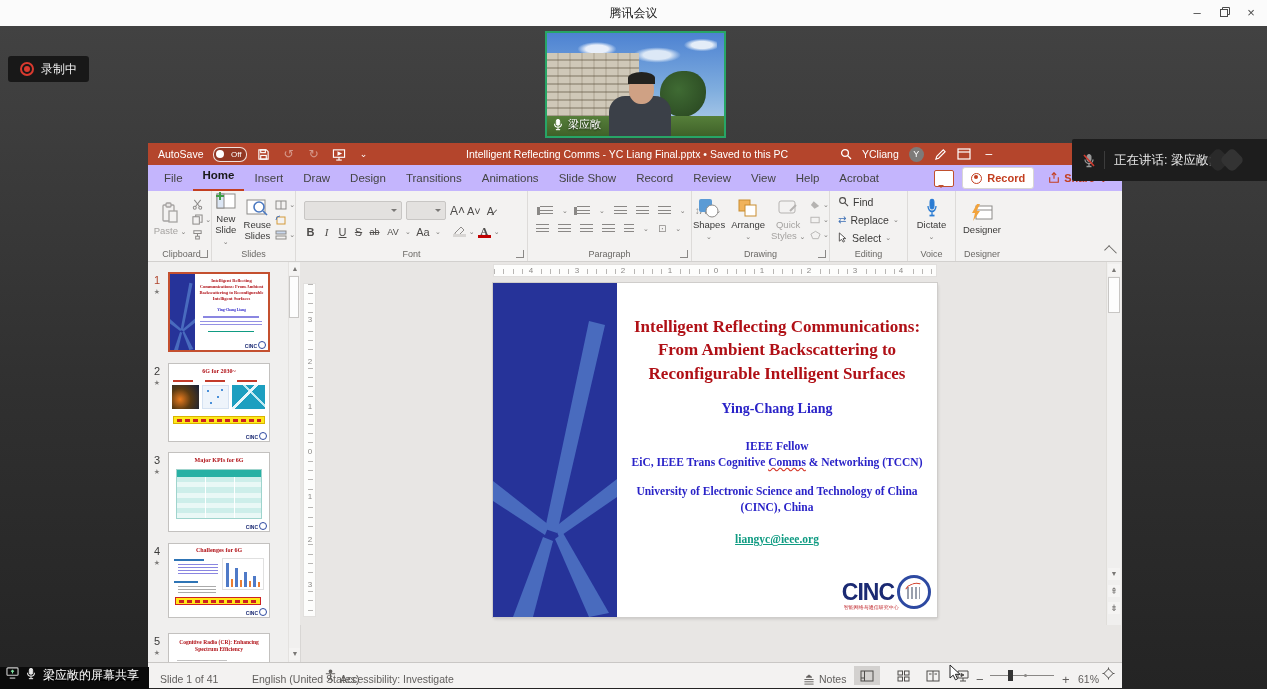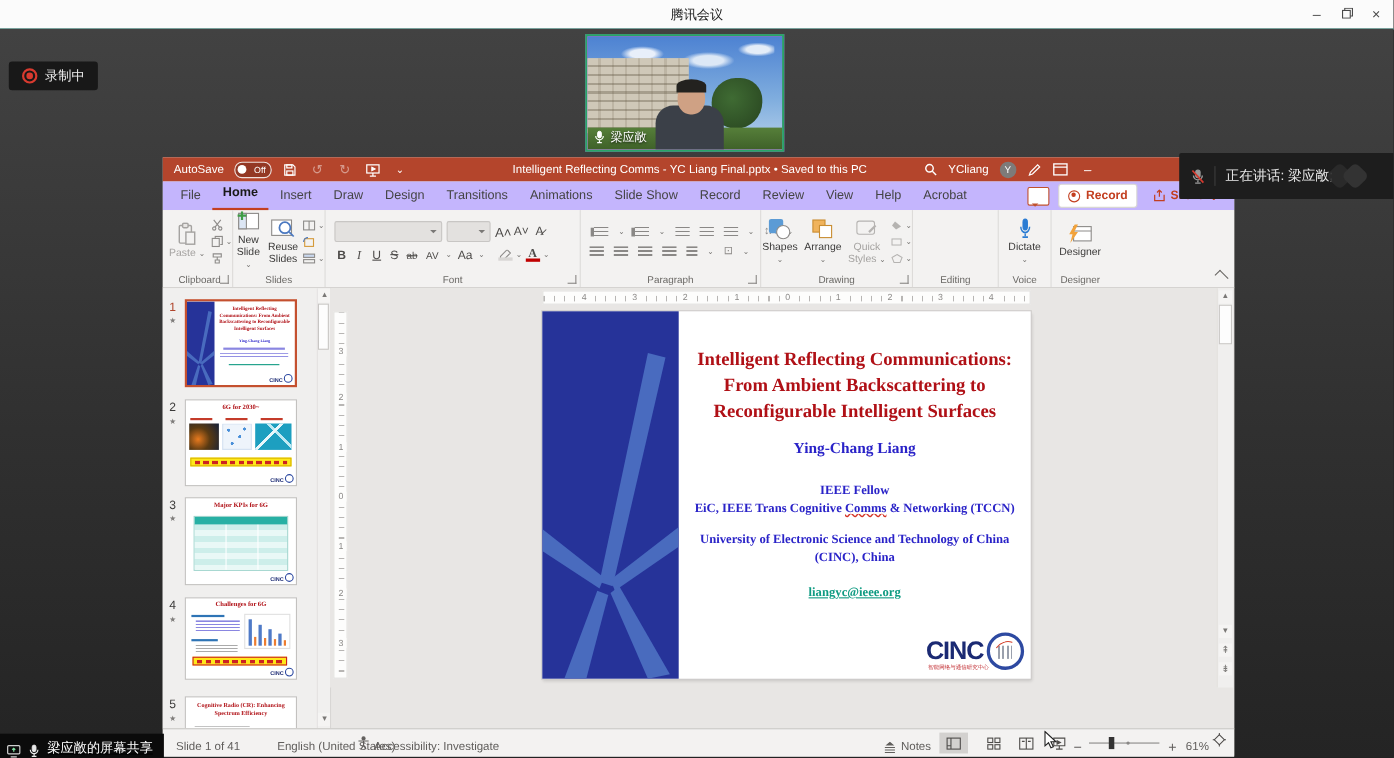--- a/index.html
+++ b/index.html
@@ -10,21 +10,21 @@
   
   .mtitle{position:absolute;left:0;top:0;width:1267px;height:26px;background:#fbfbfb;border-bottom:1px solid #14b8a6;}
   .mtitle-text{position:absolute;left:0;right:0;top:0;height:26px;line-height:26px;text-align:center;font-size:12px;color:#1a1a1a;}
   .win-ctl{position:absolute;top:0;height:26px;width:28px;text-align:center;line-height:26px;color:#4a4a4a;font-size:13px;cursor:default;}
   .stage{position:absolute;left:0;top:26px;width:1267px;height:663px;background:linear-gradient(180deg,#424242 0%,#303030 55%,#242424 100%);}
   .rec-badge{position:absolute;left:8px;top:56px;height:26px;display:flex;align-items:center;gap:7px;padding:0 12px;background:rgba(16,16,16,.82);border-radius:3px;}
   .rec-dot{width:10px;height:10px;border-radius:50%;border:2px solid #d93a2f;position:relative;}
   .rec-dot::after{content:"";position:absolute;left:2px;top:2px;width:6px;height:6px;border-radius:50%;background:#d93a2f;}
   .rec-text{font-size:12px;color:#efefef;}
   
-  .vthumb{position:absolute;left:532px;top:31px;width:177px;height:103px;border:2px solid #27a566;background:#d946ef;overflow:hidden;}
+  .vthumb{position:absolute;left:545px;top:31px;width:177px;height:103px;border:2px solid #27a566;background:#4c1d95;overflow:hidden;}
   .vt-sky{position:absolute;inset:0;background:linear-gradient(180deg,#4d82d2 0%,#7fadde 55%,#b9d3ec 100%);}
   .vt-cloud{position:absolute;left:20px;top:4px;width:150px;height:30px;background:radial-gradient(ellipse 28px 10px at 30px 12px,#e8effa 40%,transparent 70%),radial-gradient(ellipse 34px 11px at 90px 18px,#dce8f6 40%,transparent 70%),radial-gradient(ellipse 26px 9px at 135px 8px,#e4edf8 40%,transparent 70%);}
   .vt-bldg{position:absolute;left:0;top:20px;width:92px;height:68px;background:repeating-linear-gradient(90deg,#cfc8b8 0 10px,#bdb5a4 10px 12px),#cfc8b8;}
   .vt-bldg::after{content:"";position:absolute;inset:0;background:repeating-linear-gradient(180deg,transparent 0 6px,rgba(90,80,60,.35) 6px 8px);}
   .vt-tree{position:absolute;right:18px;top:38px;width:46px;height:46px;border-radius:50% 45% 55% 50%;background:radial-gradient(circle at 40% 40%,#3f6b33,#27431f);}
   .vt-grass{position:absolute;left:0;bottom:0;width:100%;height:20px;background:linear-gradient(180deg,#567f3a,#3f6129);}
   .vt-torso{position:absolute;left:62px;bottom:0;width:62px;height:40px;border-radius:16px 16px 0 0;background:#3b4048;}
   .vt-head{position:absolute;left:82px;bottom:32px;width:25px;height:29px;border-radius:46%;background:#cfa184;}
   .vt-hair{position:absolute;left:81px;bottom:52px;width:27px;height:12px;border-radius:50% 50% 0 0;background:#23221f;}
   .vt-name{position:absolute;left:5px;bottom:4px;display:flex;align-items:center;gap:4px;color:#fff;font-size:11px;text-shadow:0 1px 2px rgba(0,0,0,.8);}
@@ -125,21 +125,21 @@
   .notes-ph{position:absolute;left:18px;top:9px;font-size:15px;color:#767472;}
   
   .ppt-status{position:absolute;left:0;top:519px;width:974px;height:25px;background:#f3f2f1;border-top:1px solid #c9c7c5;font-size:10.5px;color:#605e5c;}
   .st{position:absolute;top:4px;height:25px;line-height:25px;white-space:nowrap;}
   .viewbtn{position:absolute;top:3px;width:26px;height:19px;display:flex;align-items:center;justify-content:center;}
   .viewbtn.pressed{background:#d3d1cf;}
   .zoomtrack{position:absolute;top:12px;height:1px;background:#8a8886;}
   .zoomthumb{position:absolute;top:7px;width:5px;height:11px;background:#333;}
   .zoomdot{position:absolute;top:11px;width:3px;height:3px;border-radius:50%;background:#8a8886;}
   
-  .share-label{position:absolute;left:0;top:667px;height:22px;display:flex;align-items:flex-end;gap:6px;background:#0b0b0b;padding:0 10px 0 6px;z-index:40;text-decoration:underline;}
+  .share-label{position:absolute;left:0;top:667px;height:22px;display:flex;align-items:flex-start;gap:6px;background:#0b0b0b;padding:0 10px 0 6px;z-index:40;text-decoration:underline;}
   .share-label span{font-size:12px;color:#fff;}
   .cursor{position:absolute;left:949px;top:664px;z-index:60;}
   
   .t-redtitle{font-family:"Liberation Serif",serif;font-weight:bold;color:#b01016;text-align:center;}
 </style>
 </head>
 <body>
 
 <div id="app">
 
@@ -469,20 +469,41 @@
                 </svg>
                 <span class="chev">⌄</span>
               </span>
           </div>
         </div>
         <div class="rgl">Drawing</div>
           <span class="dlg"></span>
       </div>
 
       <div class="rgroup" style="width:78px">
+        <div class="rgc" style="flex-direction:column;gap:3px;align-items:flex-start;padding-left:8px;">
+          <span class="edrow">
+            <svg width="11" height="11" viewBox="0 0 12 12" fill="none" stroke="#4e4c4a" stroke-width="1.2">
+                <circle cx="5" cy="5" r="3.2"></circle>
+                <line x1="7.5" y1="7.5" x2="11" y2="11"></line>
+              </svg>
+            <span>Find</span>
+          </span>
+          <span class="edrow">
+            <span style="color:#3f71b5;font-size:10px">⇄</span>
+            <span>Replace</span>
+              <span class="chev">⌄</span>
+          </span>
+          <span class="edrow">
+            <svg width="10" height="11" viewBox="0 0 10 12" fill="#fff" stroke="#4e4c4a">
+                <path d="M1 1v9l2.5-2 1.7 3 1.5-.8-1.7-3H8z"></path>
+              </svg>
+            <span>Select</span>
+              <span class="chev">⌄</span>
+          </span>
+        </div>
         <div class="rgl">Editing</div>
       </div>
 
 
       <div class="rgroup" style="width:48px">
         <div class="rgc">
           <div class="bigbtn" style="width:44px">
             <svg width="14" height="20" viewBox="0 0 14 20">
                 <g fill="#2b7cd3" stroke="#2b7cd3" transform="scale(1,1.35)">
                   <use href="#micico"></use>

